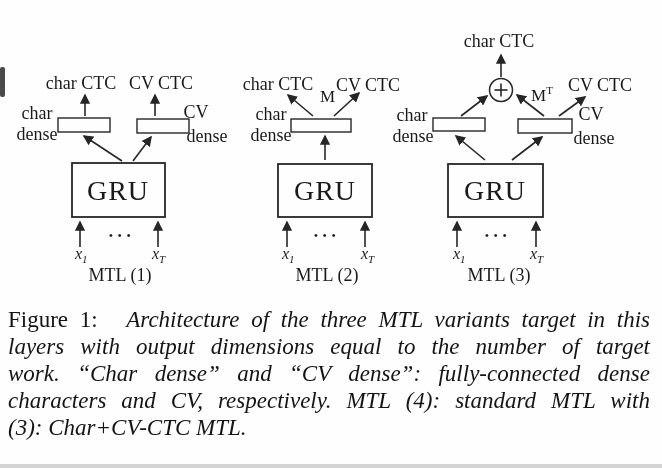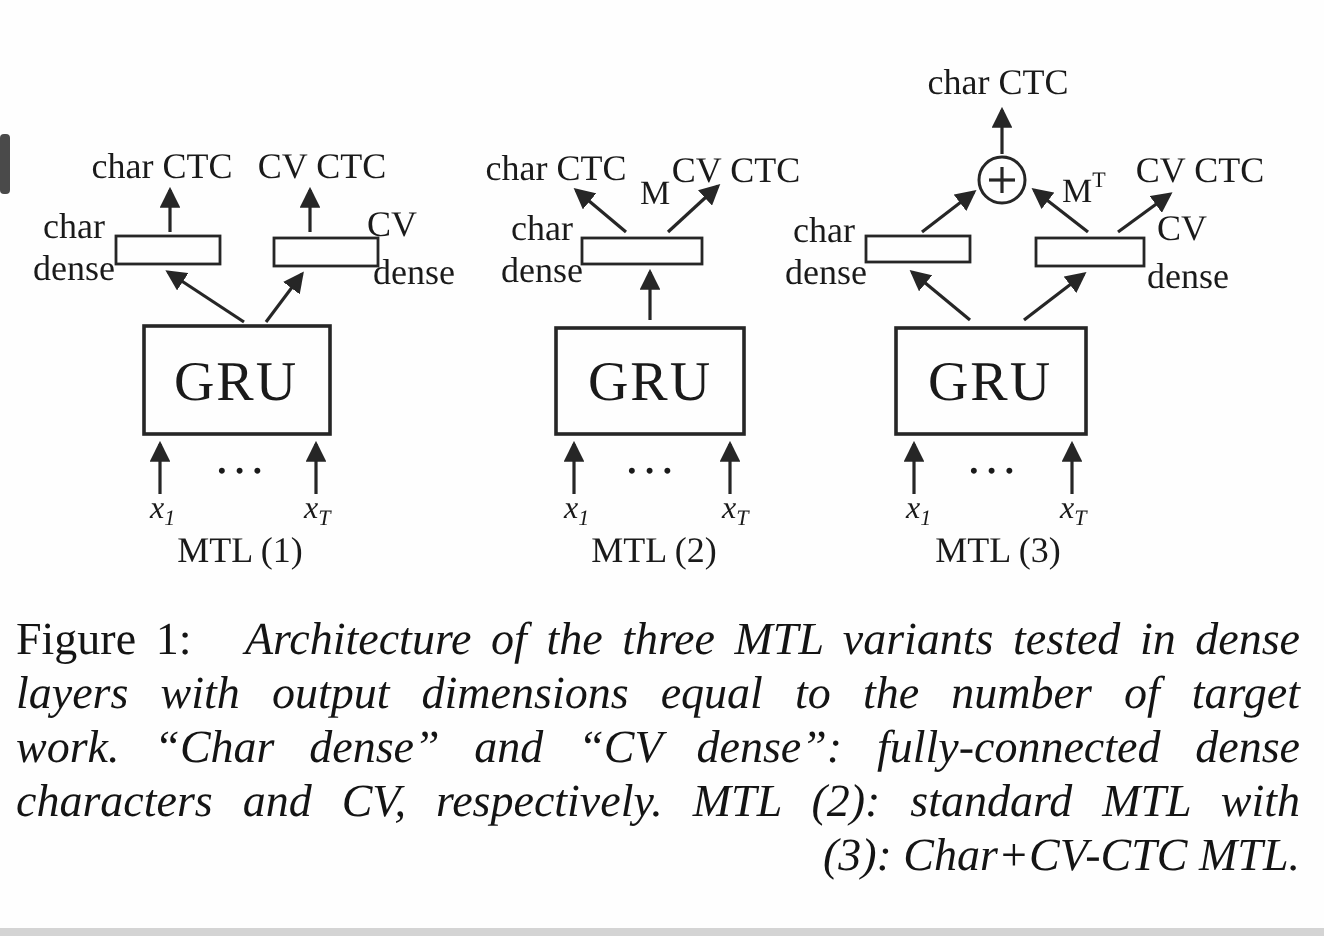--- a/index.html
+++ b/index.html
@@ -15,21 +15,21 @@
   svg .msup{font-size:11px;}
   svg .dots{font-size:11px;font-weight:bold;letter-spacing:5px;}
   svg line, svg rect, svg circle, svg path.pl{stroke:#262626;fill:none;}
   svg line{stroke-width:1.6px;}
   svg rect.dense{stroke-width:1.4px;}
   svg rect.grubox{stroke-width:1.8px;}
   svg circle{stroke-width:1.5px;}
   .caption{position:absolute;left:8px;top:306px;width:642px;
            font-size:23px;line-height:27px;color:#141414;}
   .cline{text-align:justify;text-align-last:justify;}
-  .cline-last{text-align:right;}
+  .cline-last{text-align:left;}
   .ital{font-style:italic;}
   .roman{font-style:normal;margin-right:17px;}
   .artifact{position:absolute;left:0;top:67px;width:5px;height:30px;background:#4a4a4a;border-radius:2px;}
   .bottom-strip{position:absolute;left:0;top:464px;width:662px;height:4px;background:#c9c9c9;opacity:.8;}
 </style>
 </head>
 <body>
 
 <div class="page">
 
@@ -134,23 +134,23 @@
       <text class="dots" x="485" y="239">•••</text>
 
       <text class="xlbl" x="453" y="259"><tspan>x</tspan><tspan class="sub" dy="3.5">1</tspan></text>
       <text class="xlbl" x="530" y="259"><tspan>x</tspan><tspan class="sub" dy="3.5">T</tspan></text>
 
       <text class="lbl" x="499" y="281" text-anchor="middle">MTL (3)</text>
     </g>
   </svg>
 
   <div class="caption">
-    <div class="cline"><span class="roman">Figure 1:</span> <span class="ital">Architecture of the three MTL variants tested in dense</span></div>
+    <div class="cline"><span class="roman">Figure 1:</span> <span class="ital">Architecture of the three MTL variants target in this</span></div>
     <div class="cline ital">layers with output dimensions equal to the number of target</div>
     <div class="cline ital">work. “Char dense” and “CV dense”: fully-connected dense</div>
-    <div class="cline ital">characters and CV, respectively. MTL (2): standard MTL with</div>
+    <div class="cline ital">characters and CV, respectively. MTL (4): standard MTL with</div>
     <div class="cline-last ital">(3): Char+CV-CTC MTL.</div>
   </div>
 
   <div class="artifact"></div>
   <div class="bottom-strip"></div>
 
 </div>
 
 </body></html>

